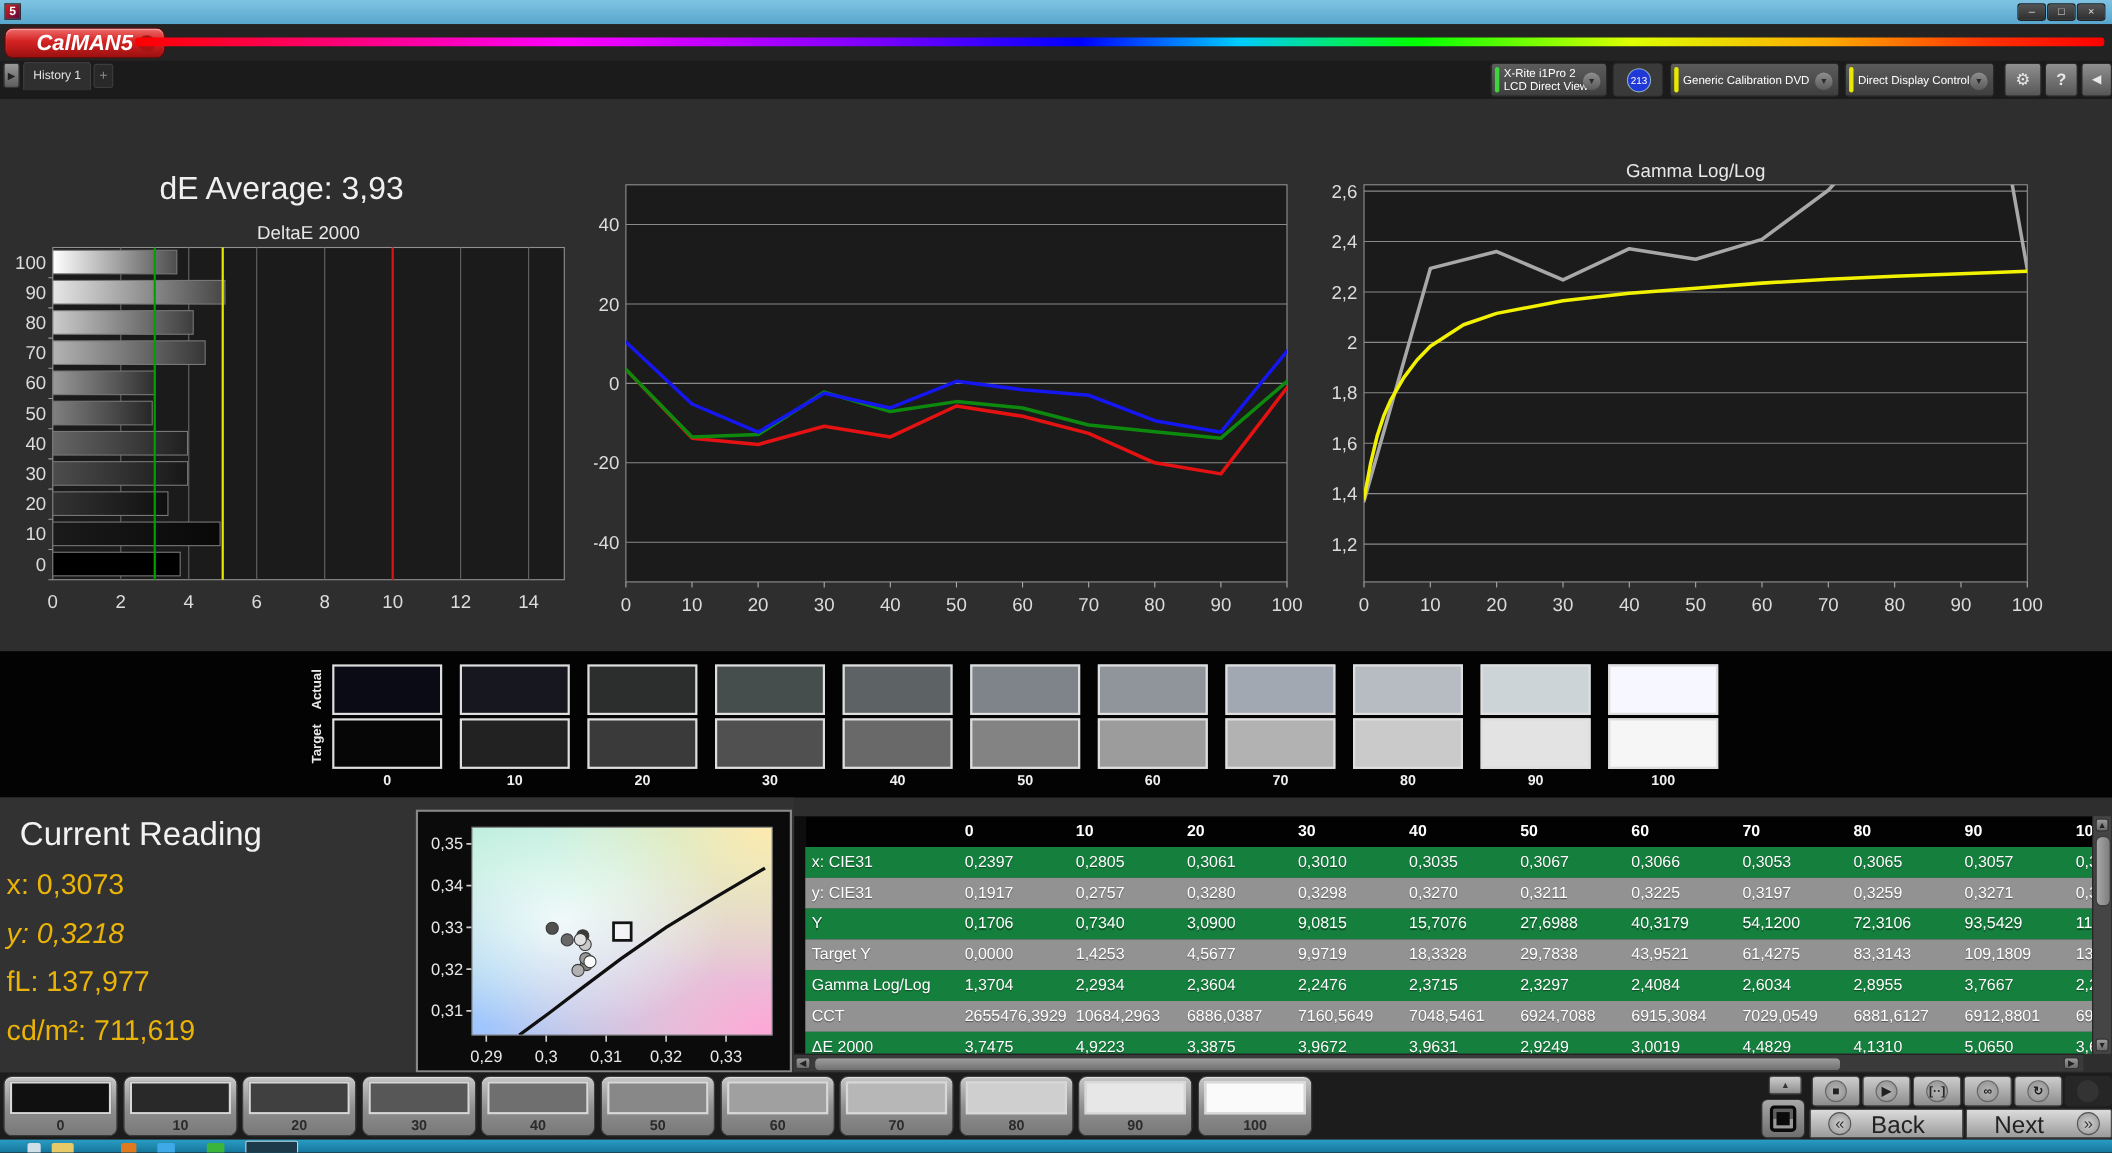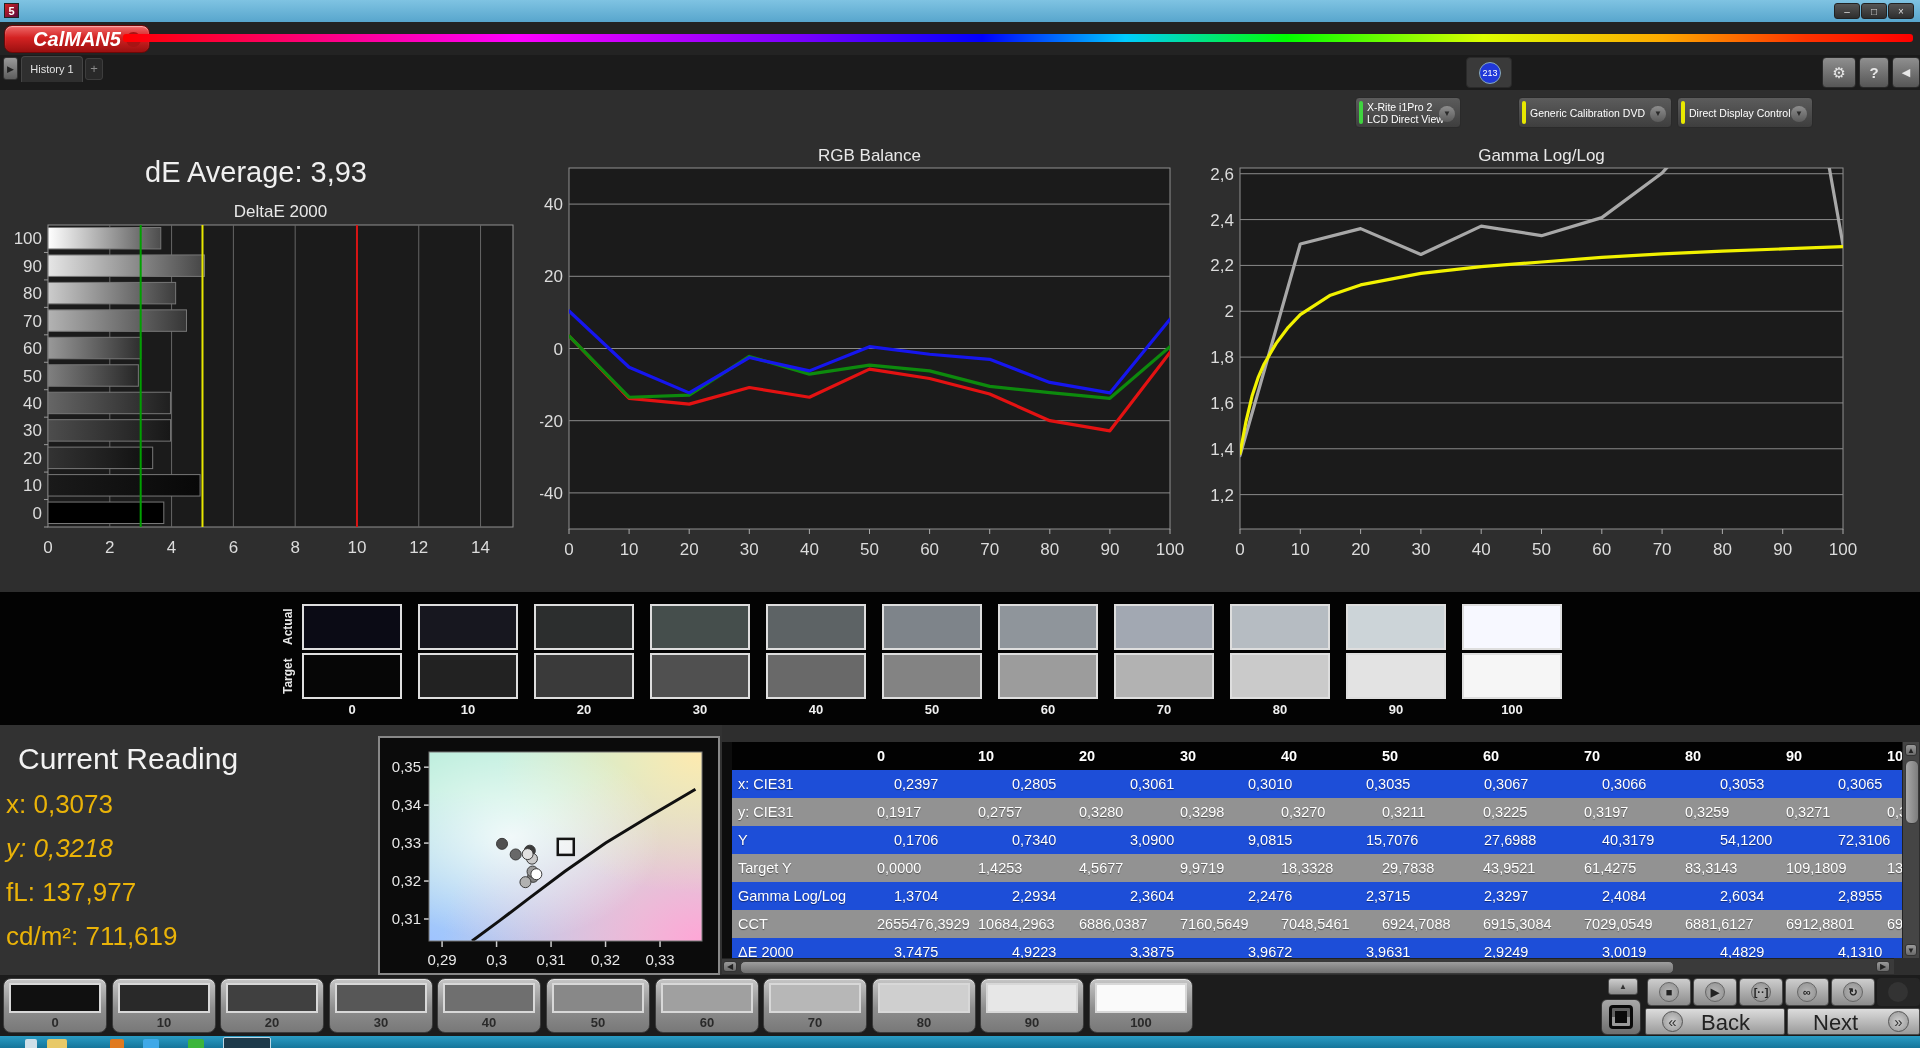--- a/index.html
+++ b/index.html
@@ -27,21 +27,21 @@
   
   #tabrow{left:0;top:55px;width:1920px;height:35px;background:#1b1b1b;}
   #nav-arrow-btn{left:3px;top:57px;width:15px;height:23px;border-radius:3px;
     background:linear-gradient(#9a9a9a,#5d5d5d);border:1px solid #333;color:#222;font-size:9px;
     text-align:center;line-height:22px;box-sizing:border-box;}
   #history-tab{left:21px;top:56px;width:62px;height:26px;background:#2f2f2f;border:1px solid #454545;
     border-bottom:none;border-radius:4px 4px 0 0;color:#e2e2e2;font-size:11px;text-align:center;line-height:25px;box-sizing:border-box;}
   #tab-add{left:85px;top:58px;width:18px;height:22px;background:#292929;border:1px solid #3d3d3d;
     border-radius:3px;color:#8a8a8a;font-size:13px;text-align:center;line-height:20px;box-sizing:border-box;}
   .dropdown{top:57px;height:31px;border-radius:4px;background:linear-gradient(180deg,#5c5c5c,#3e3e3e);
-    border:1px solid #2a2a2a;box-sizing:border-box;color:#fff;margin-top:40px;}
+    border:1px solid #2a2a2a;box-sizing:border-box;color:#fff;}
   .drop-bar{position:absolute;left:3px;top:3px;bottom:3px;width:4px;border-radius:2px;}
   .drop-arrow{position:absolute;right:5px;top:8px;width:16px;height:16px;border-radius:50%;
     background:linear-gradient(#8e8e8e,#5a5a5a);color:#2a2a2a;font-size:8px;text-align:center;line-height:16px;}
   .drop-text{position:absolute;left:11px;top:3px;font-size:10.5px;line-height:12px;white-space:nowrap;}
   #meter-badge-panel{left:1466px;top:57px;width:46px;height:31px;background:#3a3a3a;border-radius:4px;border:1px solid #2a2a2a;box-sizing:border-box;}
   #meter-badge{left:12px;top:4px;width:22px;height:22px;border-radius:50%;background:#2038d8;border:1px solid #8ab;
     color:#fff;font-size:9px;text-align:center;line-height:21px;box-sizing:border-box;position:absolute;}
   .toolbtn{top:57px;height:31px;border-radius:4px;background:linear-gradient(180deg,#8f8f8f,#565656);
     border:1px solid #2a2a2a;box-sizing:border-box;color:#e8e8e8;text-align:center;line-height:29px;font-size:15px;}
   
@@ -60,21 +60,21 @@
   #reading-panel{left:0;top:725px;width:722px;height:250px;background:#323232;}
   #reading-title{left:18px;top:17px;font-size:30px;color:#f2f2f2;position:absolute;}
   .reading-line{position:absolute;left:6px;font-size:26px;color:#eab308;}
   #cie-panel{left:378px;top:736px;width:342px;height:239px;background:#0b0b0b;border:2px solid #888;box-sizing:border-box;}
   
   #cal-table{left:732px;top:742px;width:1170px;height:216px;overflow:hidden;font-size:14.5px;color:#fff;}
   .trow{display:flex;height:28px;line-height:28px;text-shadow:0 1px 1px rgba(0,0,0,.45);}
   .thead{background:#020202;font-weight:bold;}
   .tcell{width:101px;flex:none;padding-left:7px;box-sizing:border-box;overflow:hidden;white-space:nowrap;}
   .tlabel{width:138px;padding-left:6px;}
-  .dark{background:#1d4ed8;gap:17px;}
+  .dark{background:#15803d;}
   .light{background:#929292;}
   #table-gutter{left:722px;top:742px;width:10px;height:216px;background:#0d0d0d;}
   
   #vscroll{left:1902px;top:742px;width:17px;height:216px;background:#454545;border-left:1px solid #222;box-sizing:border-box;}
   .sb-btn{position:absolute;background:linear-gradient(#9a9a9a,#6a6a6a);border:1px solid #333;border-radius:3px;
     color:#222;font-size:8px;text-align:center;box-sizing:border-box;}
   #v-thumb{position:absolute;left:2px;top:18px;width:12px;height:62px;border-radius:6px;background:linear-gradient(90deg,#a8a8a8,#7d7d7d);border:1px solid #3a3a3a;}
   #hscroll{left:722px;top:958px;width:1172px;height:16px;background:#3a3a3a;border-top:1px solid #222;box-sizing:border-box;}
   #h-thumb{position:absolute;left:18px;top:2px;width:932px;height:11px;border-radius:5px;background:linear-gradient(#9e9e9e,#6f6f6f);border:1px solid #3a3a3a;}
   
@@ -138,21 +138,20 @@
     <div class="drop-text" style="top:9px;">Direct Display Control</div>
     <div class="drop-arrow">▼</div>
   </div>
   <div class="abs toolbtn" style="left:1822px;width:34px;">⚙</div>
   <div class="abs toolbtn" style="left:1859px;width:30px;font-weight:bold;">?</div>
   <div class="abs toolbtn" style="left:1892px;width:28px;font-size:11px;">◀</div>
 
   <div class="abs" id="de-average">dE Average: 3,93</div>
 
   <div class="abs chart-title" style="left:48px;top:202px;width:465px;">DeltaE 2000</div>
-  <div class="abs chart-title" style="left:569px;top:146px;width:601px;">RGB Balance</div>
   <div class="abs chart-title" style="left:1240px;top:146px;width:603px;">Gamma Log/Log</div>
 
   <svg class="abs" id="deltae-svg" style="left:14px;top:222px;" width="526" height="340">
       <rect x="34" y="3" width="465" height="302" fill="#1b1b1b" stroke="#909090" stroke-width="1"></rect>
       <text x="34" y="331" fill="#dcdcdc" font-size="17" text-anchor="middle">0</text>
       <line x1="95.79401993355481" y1="3" x2="95.79401993355481" y2="305" stroke="#666" stroke-width="1"></line>
       <text x="95.79401993355481" y="331" fill="#dcdcdc" font-size="17" text-anchor="middle">2</text>
       <line x1="157.58803986710961" y1="3" x2="157.58803986710961" y2="305" stroke="#666" stroke-width="1"></line>
       <text x="157.58803986710961" y="331" fill="#dcdcdc" font-size="17" text-anchor="middle">4</text>
       <line x1="219.38205980066445" y1="3" x2="219.38205980066445" y2="305" stroke="#666" stroke-width="1"></line>

